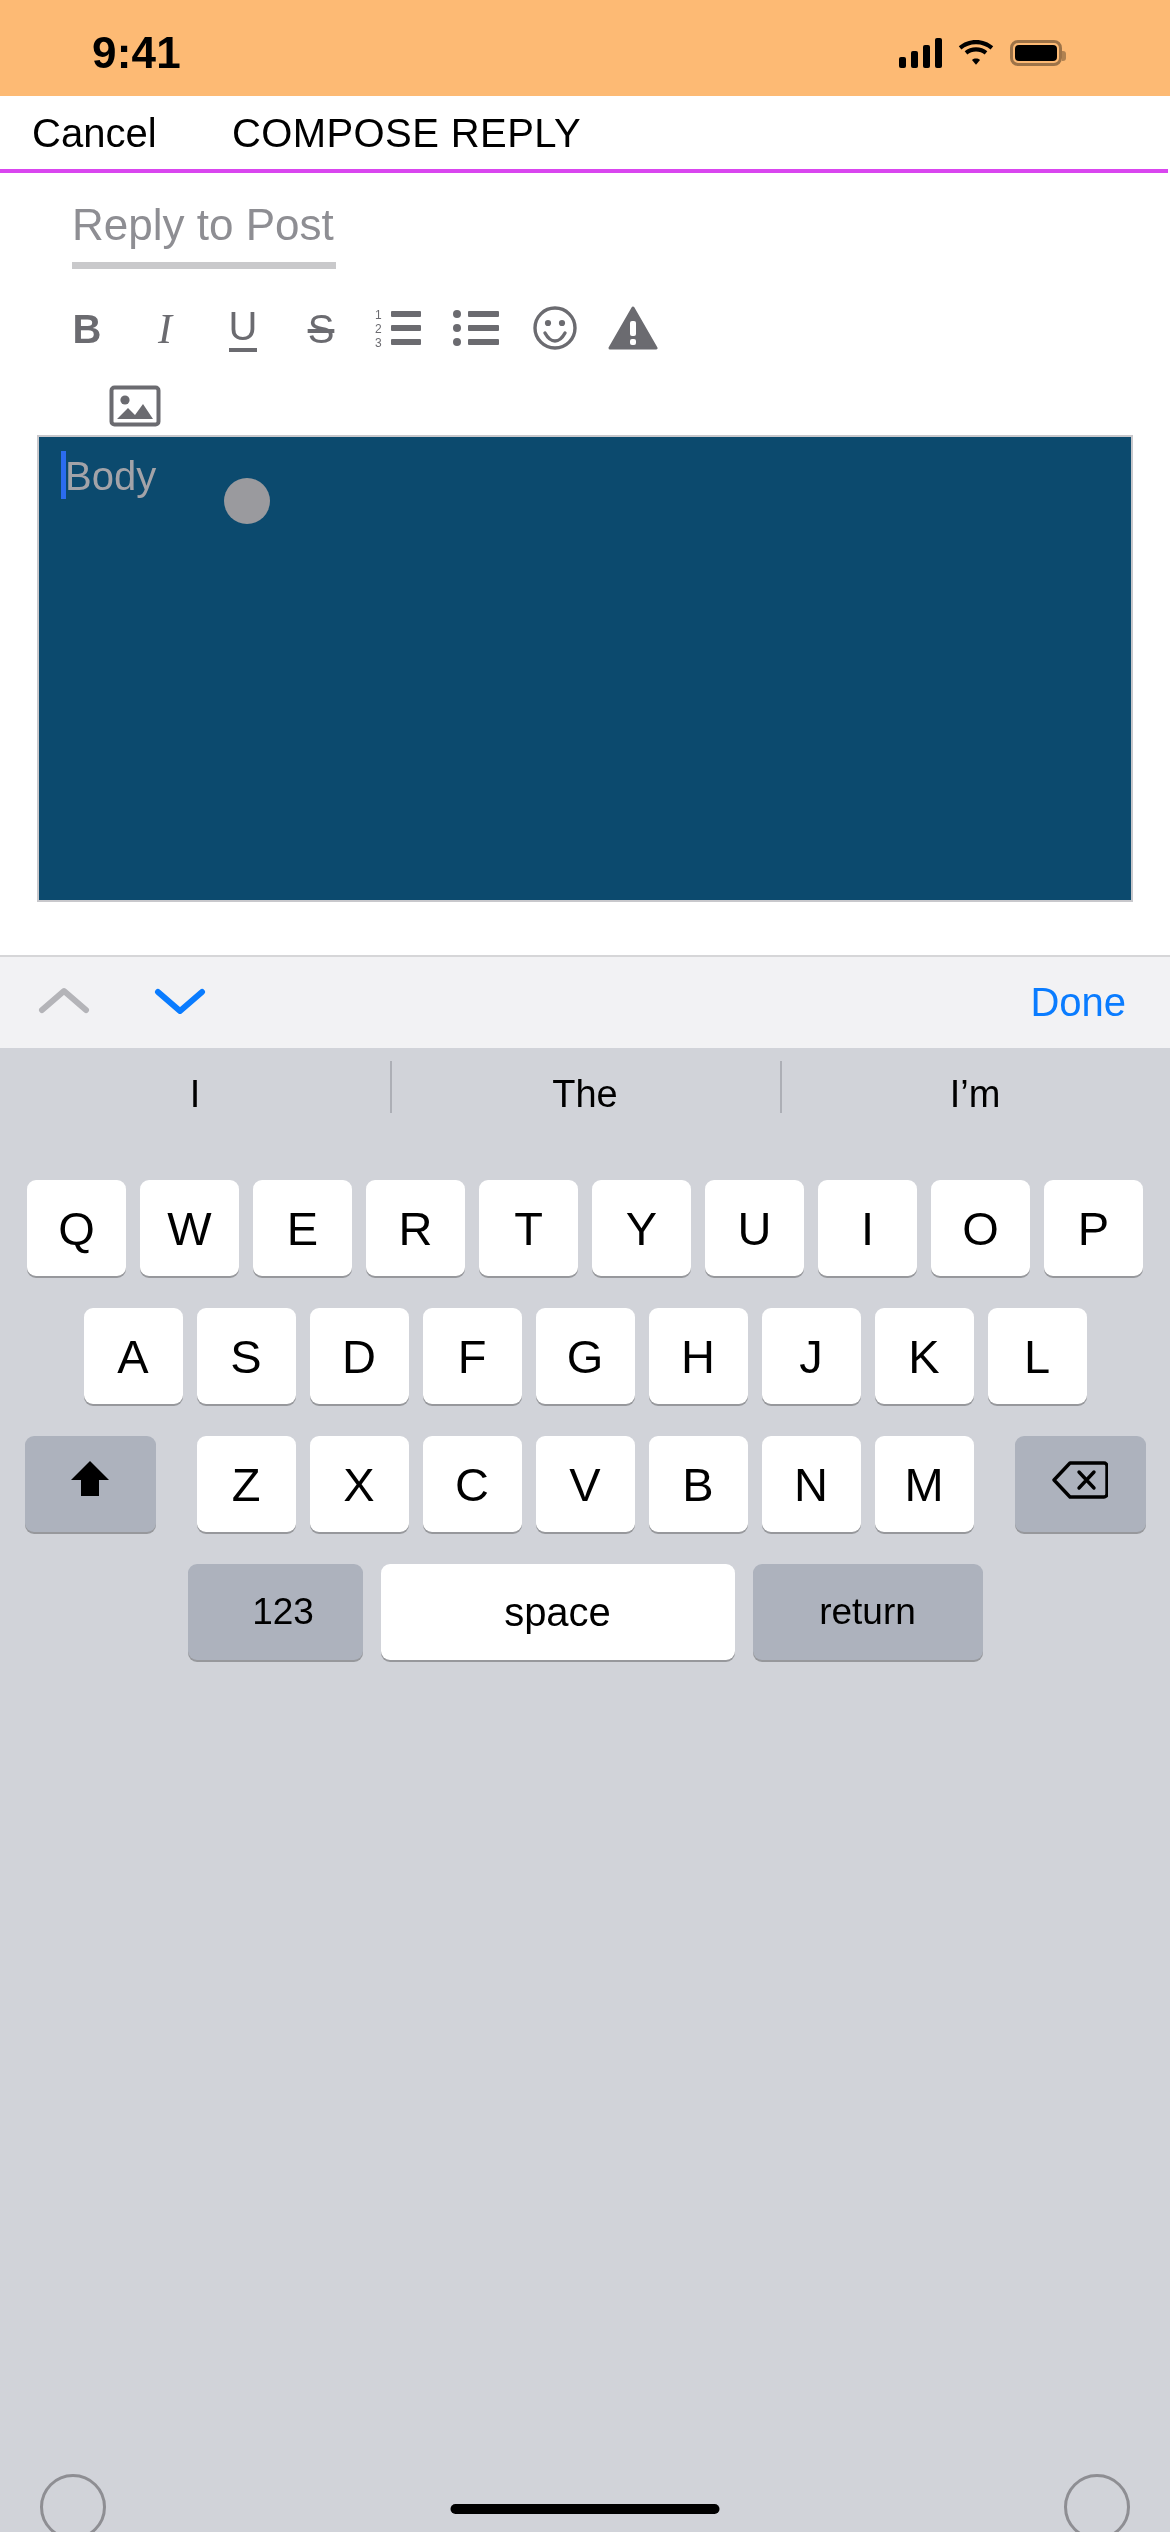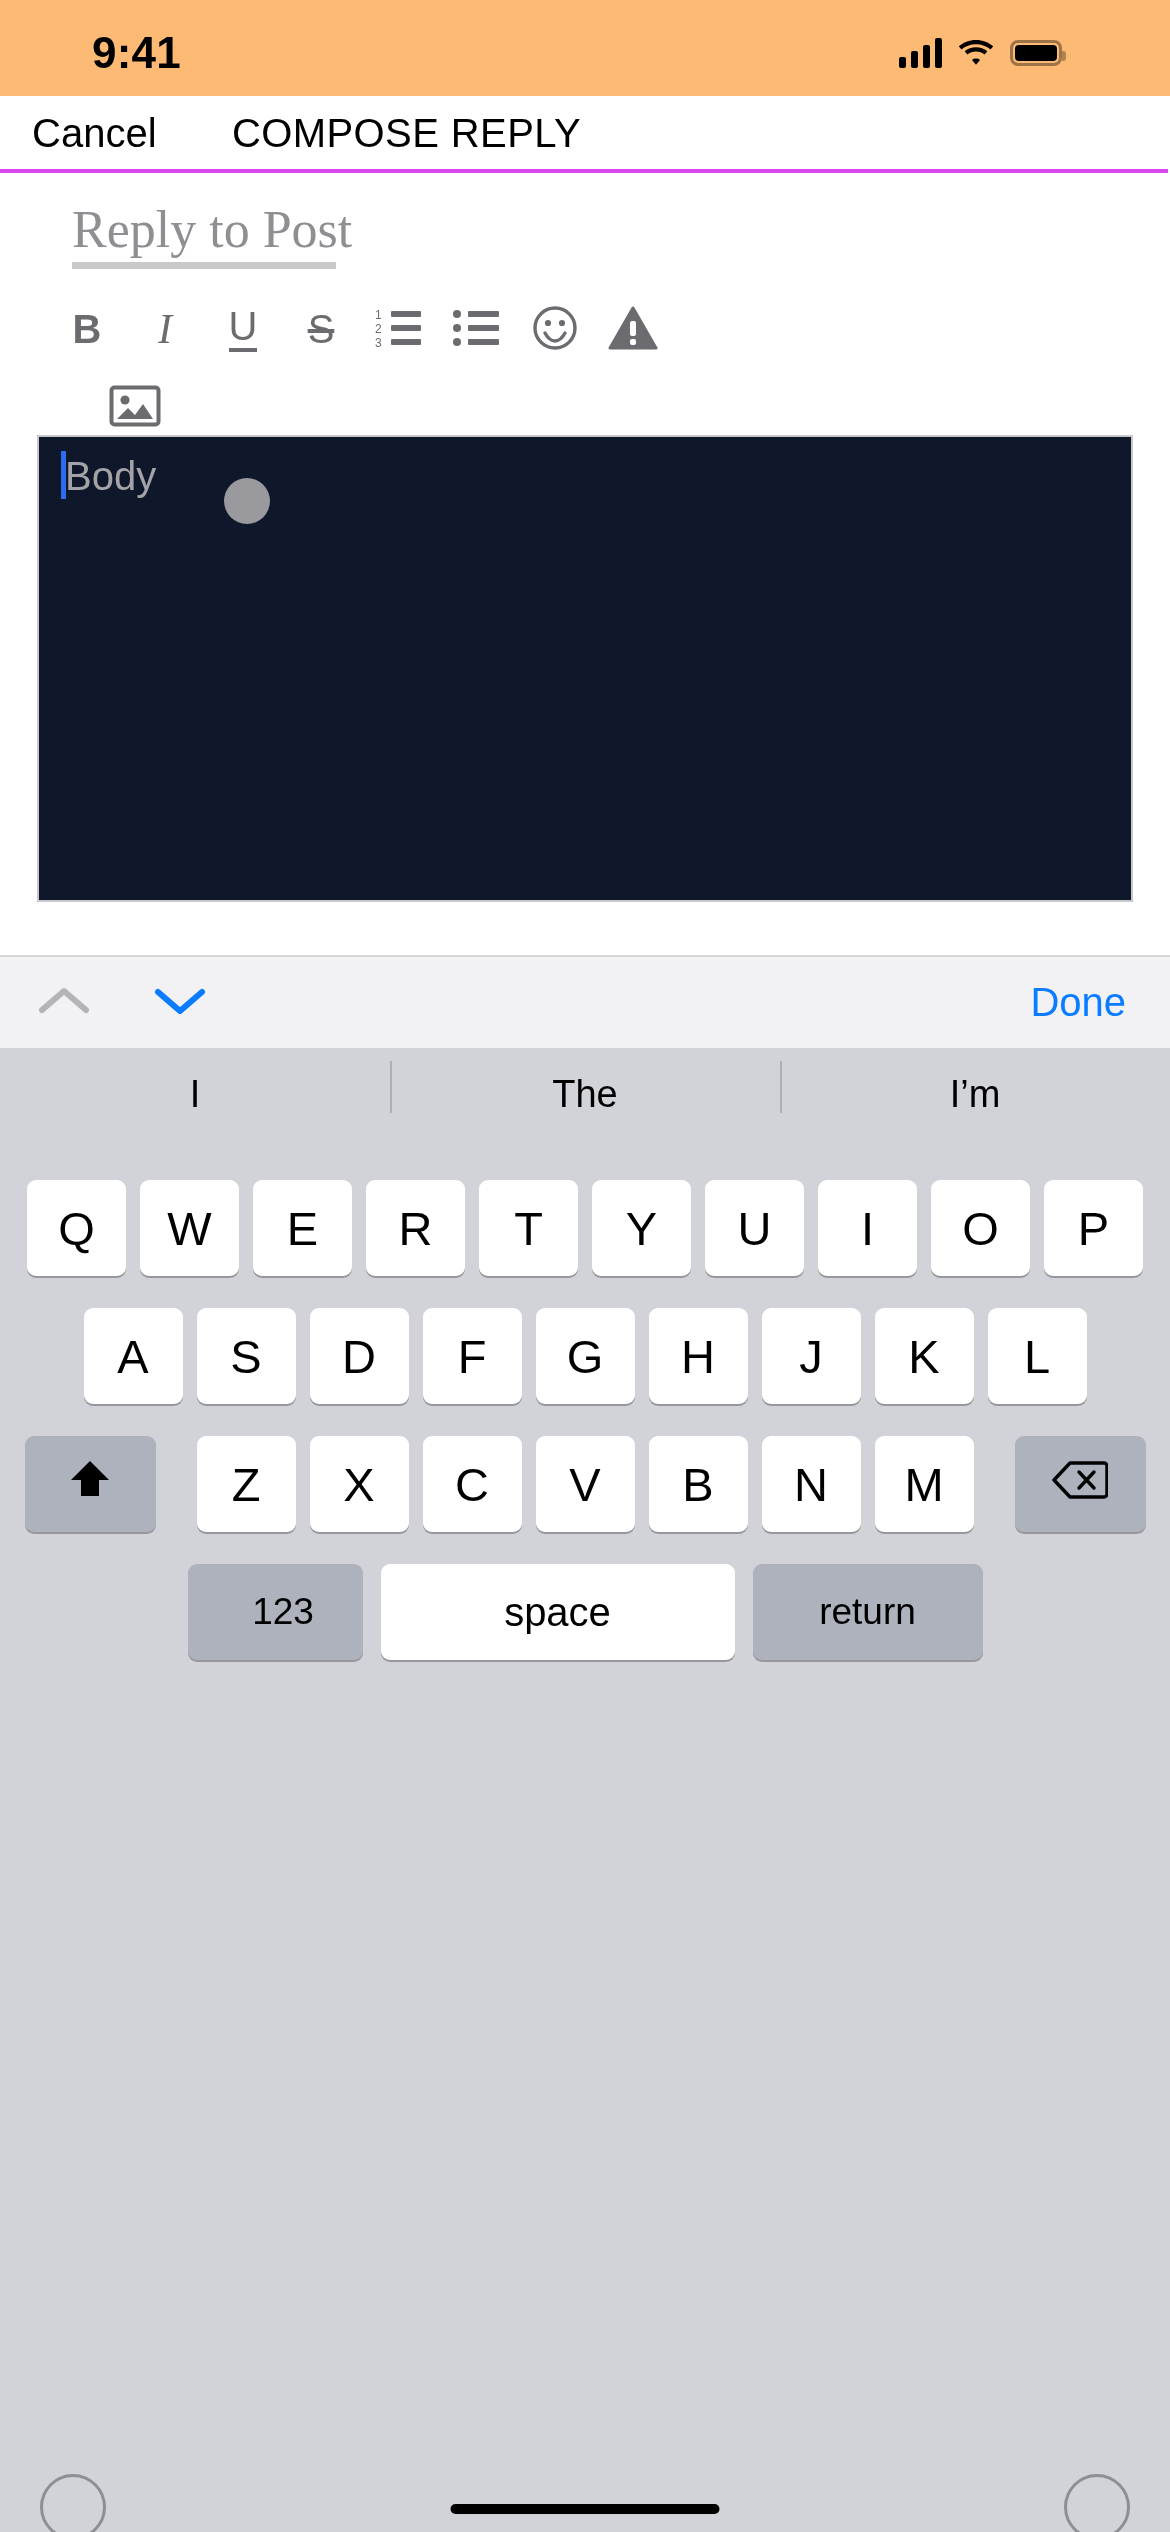--- a/index.html
+++ b/index.html
@@ -60,22 +60,22 @@
 
   
   .compose{
     position:absolute; top:175px; left:0; width:1170px; height:760px;
     background:#ffffff;
   }
   .title-field-wrap{
     position:absolute; top:25px; left:72px; width:264px;
   }
   .title-field{
-    font-size:52px; color:#8e8e93; padding-bottom:14px; white-space:nowrap;
-    font-family:Liberation Serif, serif;
+    font-size:44px; color:#8e8e93; padding-bottom:14px; white-space:nowrap;
+    font-family:Liberation Sans, sans-serif;
   }
   .title-underline{
     position:absolute; top:25px; left:72px; width:264px; height:7px;
     background:#c9c9cb; margin-top:62px;
   }
 
   
   .fmt-toolbar{
     position:absolute; top:115px; left:0; width:1170px;
     display:flex; flex-wrap:wrap; padding:0 48px;
@@ -89,21 +89,21 @@
   .gl-b{ font-size:40px; font-weight:700; font-family:"Liberation Sans", sans-serif; color:#6b6b70;}
   .gl-i{ font-size:42px; font-style:italic; font-family:"Liberation Serif", serif; color:#6b6b70;}
   .gl-u{ font-size:40px; font-family:"Liberation Sans", sans-serif; color:#6b6b70;
          border-bottom:4px solid #6b6b70; line-height:0.95; padding-bottom:3px;}
   .gl-s{ font-size:40px; font-family:"Liberation Sans", sans-serif; color:#6b6b70;
          text-decoration:line-through; text-decoration-thickness:4px;}
 
   
   .body-box{
     position:absolute; top:260px; left:37px; width:1096px; height:467px;
-    border:2px solid #c8c8cc; background:#0f172a;
+    border:2px solid #c8c8cc; background:#0c4a6e;
   }
   .body-placeholder{
     position:absolute; top:17px; left:26px; font-size:40px; color:#a3a3a8;
     font-family:"Liberation Sans", sans-serif;
   }
   .body-caret{
     position:absolute; top:14px; left:22px; width:5px; height:48px; background:#2b6cf0;
   }
   .touch-dot{
     position:absolute; top:41px; left:185px; width:46px; height:46px;

